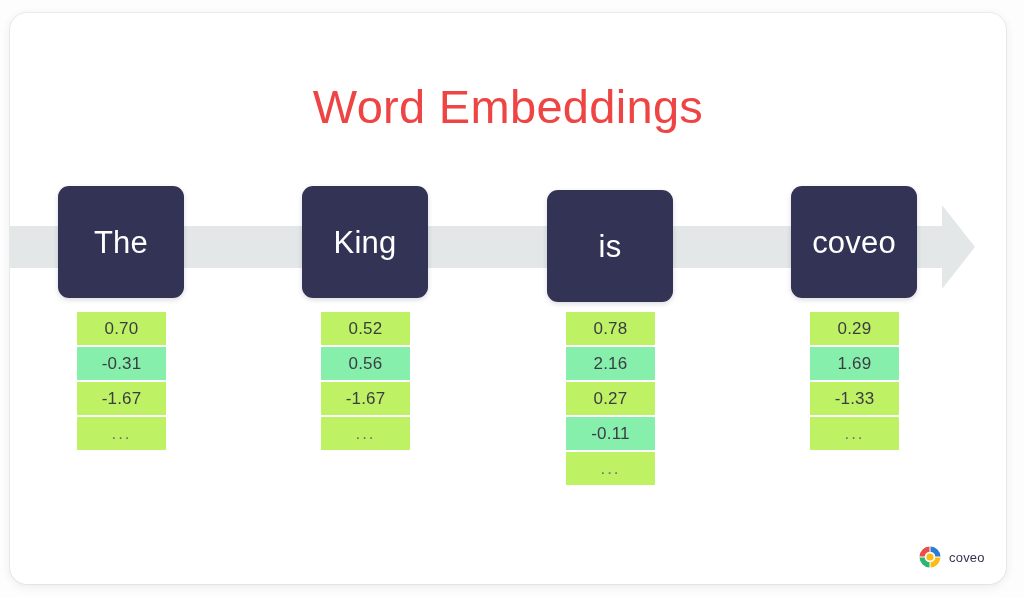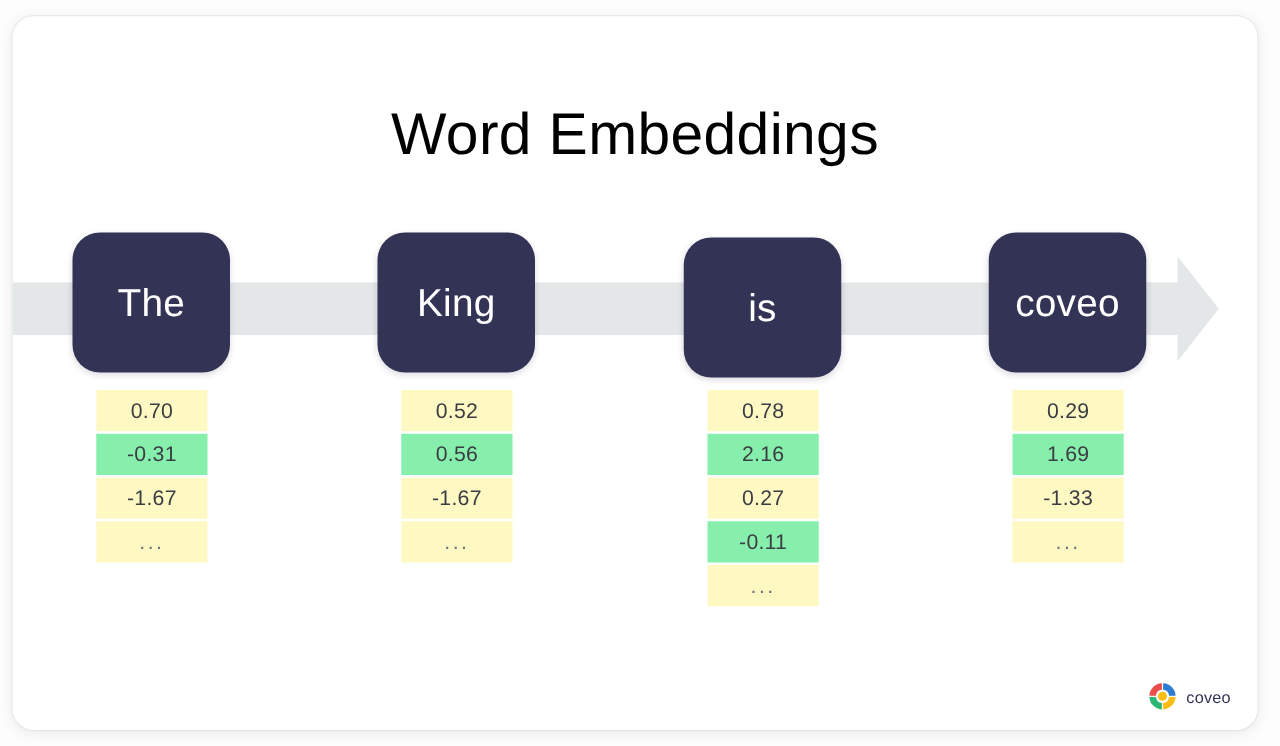--- a/index.html
+++ b/index.html
@@ -39,21 +39,21 @@
   
   .slide-title {
     position: absolute;
     left: 0;
     top: 66px;
     width: 996px;
     text-align: center;
     font-size: 47px;
     font-weight: 300;
     letter-spacing: 0.3px;
-    color: #000000;
+    color: #ef4444;
     line-height: 1.2;
     white-space: pre;
   }
 
   
   .arrow-band {
     position: absolute;
     left: 0;
     top: 213px;
     width: 911px;
@@ -80,21 +80,21 @@
   .word-column {
     position: absolute;
     width: 126px;
   }
   .word-box {
     position: absolute;
     left: 0;
     width: 126px;
     height: 112px;
     background: #333355;
-    border-radius: 22px;
+    border-radius: 11px;
     box-shadow: 0 2px 5px rgba(40,40,70,0.16);
     display: flex;
     align-items: center;
     justify-content: center;
   }
   .word-label {
     color: #ffffff;
     font-size: 31px;
     font-weight: 400;
     letter-spacing: 0.2px;
@@ -110,21 +110,21 @@
   .vector-cell {
     height: 33px;
     margin-bottom: 2px;
     display: flex;
     align-items: center;
     justify-content: center;
     font-size: 17px;
     color: #3c3c44;
     letter-spacing: 0.2px;
   }
-  .vector-cell.shade-a { background: #fef9c3; }
+  .vector-cell.shade-a { background: #bef264; }
   .vector-cell.shade-b { background: #86efac; }
   .vector-cell.ellipsis {
     color: #6e737a;
     letter-spacing: 2px;
     font-size: 17px;
   }
 
   
   .brand-logo {
     position: absolute;

